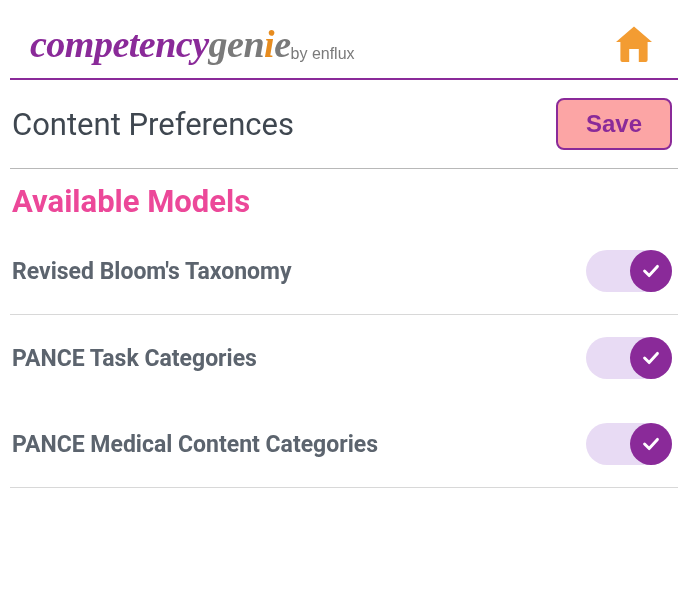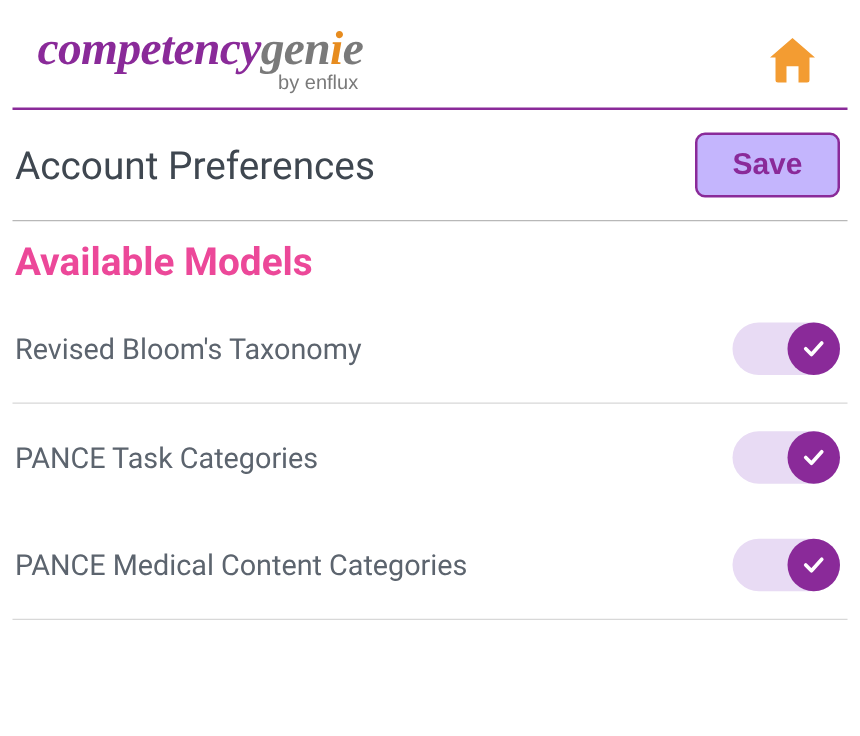--- a/index.html
+++ b/index.html
@@ -15,21 +15,21 @@
   }
   .header {
     display: flex;
     align-items: center;
     justify-content: space-between;
     padding: 0 20px 10px 20px;
     border-bottom: 2px solid #8a2a99;
   }
   .logo {
     display: flex;
-    flex-direction: column;
+    flex-direction: row;
     align-items: center;
   }
   .logo-main {
     font-family: Georgia, "Times New Roman", serif;
     font-style: italic;
     font-weight: 600;
     font-size: 38px;
     line-height: 1;
     letter-spacing: -0.5px;
     white-space: nowrap;
@@ -58,21 +58,21 @@
     padding: 18px 6px 18px 2px;
     border-bottom: 1px solid #b8b8b8;
   }
   .prefs-title {
     font-size: 31px;
     font-weight: 400;
     color: #3f4750;
   }
   .save-btn {
     border: 2px solid #8a2a99;
-    background: #c4b5fd;
+    background: #fca5a5;
     color: #8a2a99;
     font-weight: 700;
     font-size: 24px;
     padding: 10px 28px;
     border-radius: 8px;
     cursor: pointer;
   }
   .section-title {
     font-size: 31px;
     font-weight: 700;
@@ -81,21 +81,21 @@
   }
   .model-row {
     display: flex;
     align-items: center;
     justify-content: space-between;
     padding: 22px 6px 22px 2px;
     border-bottom: 1px solid #d8d8d8;
   }
   .model-label {
     font-size: 23px;
-    font-weight: 400;
+    font-weight: 700;
     color: #5c646e;
   }
   .toggle {
     width: 86px;
     height: 42px;
     border-radius: 21px;
     background: #e8dbf4;
     position: relative;
     cursor: pointer;
   }
@@ -134,21 +134,21 @@
       <div class="logo-sub">by enflux</div>
     </div>
     <div class="home-icon">
       <svg viewBox="0 0 24 24" width="48" height="48">
         <path fill="currentColor" d="M12 3.2 L3 11 H5.2 V20 A1 1 0 0 0 6.2 21 H9.6 V14.5 H14.4 V21 H17.8 A1 1 0 0 0 18.8 20 V11 H21 Z"></path>
       </svg>
     </div>
   </div>
 
   <div class="prefs-bar">
-    <div class="prefs-title">Account Preferences</div>
+    <div class="prefs-title">Content Preferences</div>
     <button class="save-btn">Save</button>
   </div>
 
   <div class="section-title">Available Models</div>
 
   <div class="model-row">
     <div class="model-label">Revised Bloom's Taxonomy</div>
     <div class="toggle">
       <div class="knob">
         <svg viewBox="0 0 24 24">

